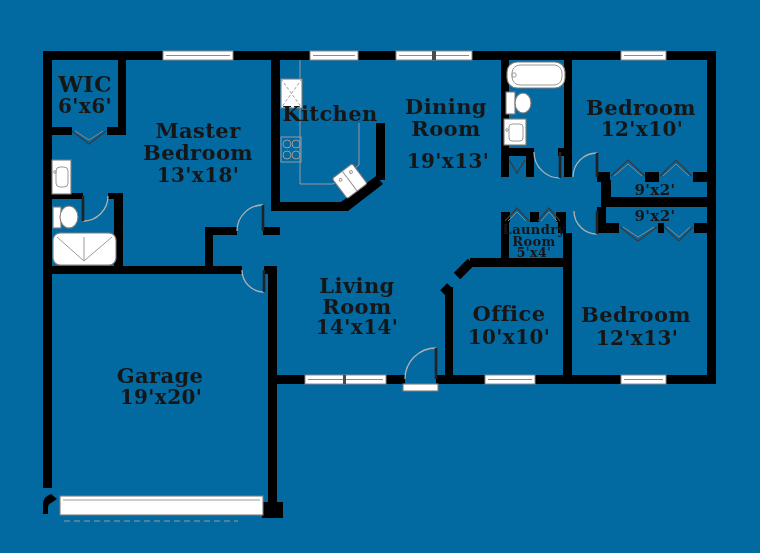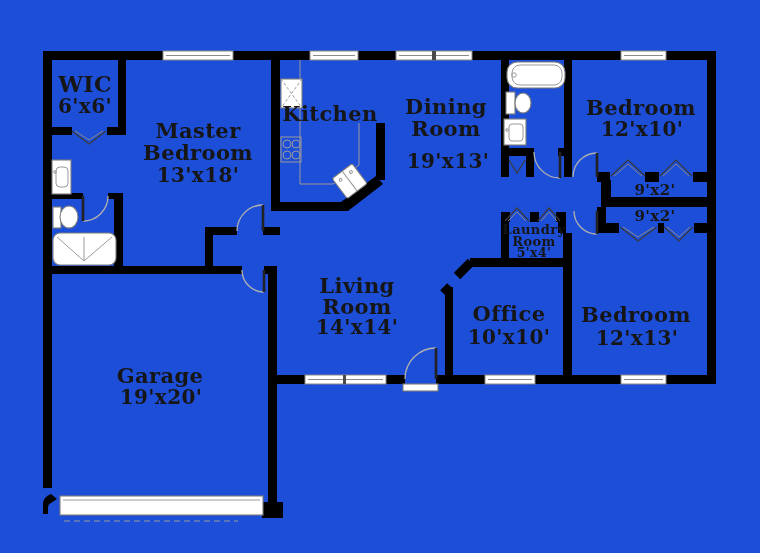--- a/index.html
+++ b/index.html
@@ -1,16 +1,16 @@
 <!DOCTYPE html>
 <html><head>
 <meta charset="utf-8">
 <style>
   html,body{margin:0;padding:0;background:#ffffff;}
-  .stage{position:relative;width:760px;height:553px;background:#1d4ed8;overflow:hidden;
+  .stage{position:relative;width:760px;height:553px;background:#0369a1;overflow:hidden;
          font-family:"DejaVu Serif", serif;}
   svg{display:block;}
   .wall{fill:#000000;stroke:none;}
   .winbox{fill:#ffffff;stroke:#8a8a8a;stroke-width:1;}
   .winline{stroke:#8a8a8a;stroke-width:1;}
   .mullion{fill:#4a4a4a;}
   .arc{fill:none;stroke:#b0b0b0;stroke-width:1.3;}
   .leaf{stroke:#222222;stroke-width:2.6;}
   .fix{fill:#ffffff;stroke:#7d7d7d;stroke-width:1.1;}
   .fixline{fill:none;stroke:#9a9a9a;stroke-width:1;}

